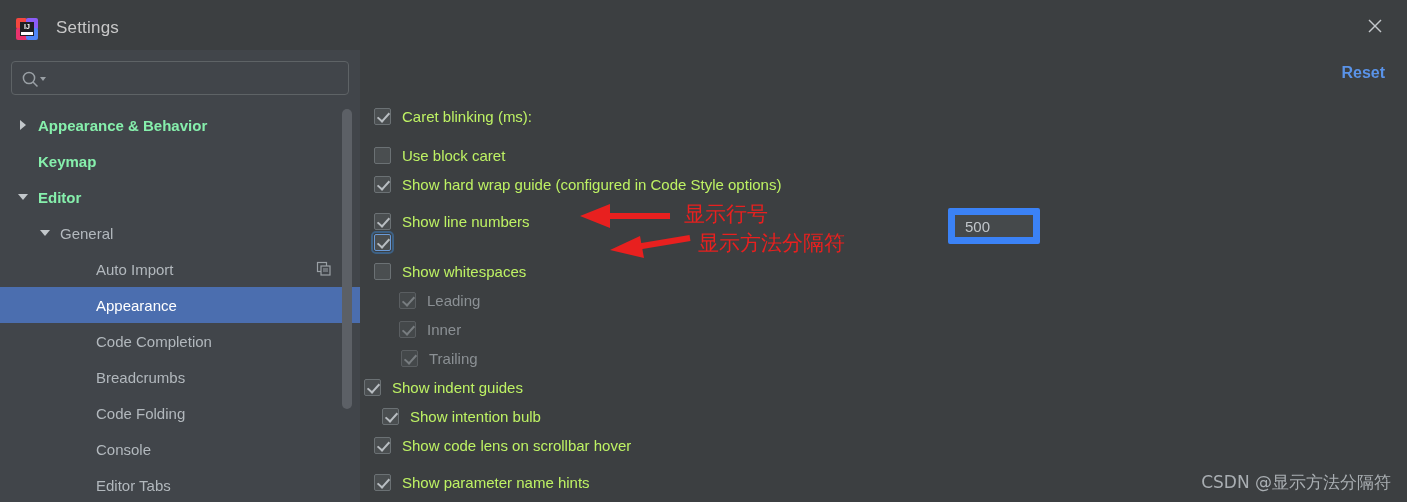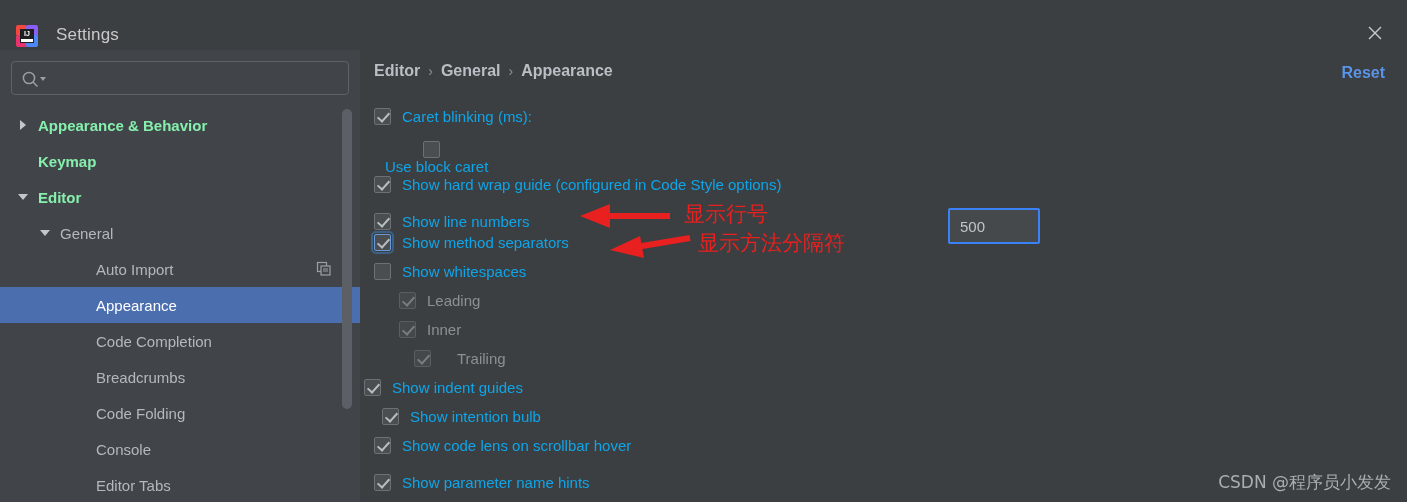--- a/index.html
+++ b/index.html
@@ -16,21 +16,21 @@
     height: 502px;
     background: #3c3f41;
     overflow: hidden;
     color: #bbbbbb;
     font-size: 15px;
   }
 
   
   #titlebar {
     position: absolute;
-    left: 0; top: 11px;
+    left: 0; top: 4px;
     width: 1407px; height: 50px;
     background: #3c3f41;
   }
   #app-icon {
     position: absolute;
     left: 14px; top: 12px;
     width: 26px; height: 26px;
   }
   #title-text {
     position: absolute;
@@ -200,31 +200,31 @@
   .cb.dim { border-color: #5a5e61; background: #44484a; }
   .cb.dim.checked::after { border-color: #787d80; }
   .cb.focused {
     outline: 2px solid #3d6185;
     outline-offset: 1px;
     border-color: #6a9ad6;
   }
   .opt-label {
     margin-left: 11px;
     font-size: 15px;
-    color: #0ea5e9;
+    color: #bef264;
   }
   .opt-row.dim .opt-label { color: #8b9094; }
 
   #caret-field {
     position: absolute;
     left: 588px; top: 106px;
     width: 92px; height: 36px;
     box-sizing: border-box;
     background: #45494b;
-    border: 2px solid #3b82f6;
+    border: 7px solid #3b82f6;
     border-radius: 2px;
     color: #c0c5c9;
     font-family: "Liberation Sans", sans-serif;
     font-size: 15px;
     padding: 0 10px;
     outline: none;
   }
 
   
   #annotations {
@@ -350,59 +350,57 @@
           <span class="tree-label">Editor Tabs</span>
         </div>
         <div id="sb-track">
         <div id="sb-thumb"></div>
       </div>
     </div>
   </div>
 
   <div id="main">
 
-    <div id="breadcrumb"><span>Editor</span><span class="sep">›</span><span>General</span><span class="sep">›</span><span>Appearance</span></div>
 
     <div id="reset-link">Reset</div>
 
     <div id="options">
 
       <div class="opt-row" style="left: 14px; top: 0px;">
           <span class="cb checked"></span>
           <span class="opt-label">Caret blinking (ms):</span>
         </div>
-        <div class="opt-row" style="left: 14px; top: 39px; flex-direction: column;">
+        <div class="opt-row" style="left: 14px; top: 39px;">
           <span class="cb"></span>
           <span class="opt-label">Use block caret</span>
         </div>
         <div class="opt-row" style="left: 14px; top: 68px;">
           <span class="cb checked"></span>
           <span class="opt-label">Show hard wrap guide (configured in Code Style options)</span>
         </div>
         <div class="opt-row" style="left: 14px; top: 97px; margin-top: 8px;">
           <span class="cb checked"></span>
           <span class="opt-label">Show line numbers</span>
         </div>
         <div class="opt-row" style="left: 14px; top: 126px;">
           <span class="cb checked focused"></span>
-          <span class="opt-label">Show method separators</span>
         </div>
         <div class="opt-row" style="left: 14px; top: 155px;">
           <span class="cb"></span>
           <span class="opt-label">Show whitespaces</span>
         </div>
         <div class="opt-row dim" style="left: 39px; top: 184px;">
           <span class="cb checked dim"></span>
           <span class="opt-label">Leading</span>
         </div>
         <div class="opt-row dim" style="left: 39px; top: 213px;">
           <span class="cb checked dim"></span>
           <span class="opt-label">Inner</span>
         </div>
-        <div class="opt-row dim" style="left: 54px; top: 242px; gap: 15px;">
+        <div class="opt-row dim" style="left: 41px; top: 242px;">
           <span class="cb checked dim"></span>
           <span class="opt-label">Trailing</span>
         </div>
         <div class="opt-row" style="left: 4px; top: 271px;">
           <span class="cb checked"></span>
           <span class="opt-label">Show indent guides</span>
         </div>
         <div class="opt-row" style="left: 22px; top: 300px;">
           <span class="cb checked"></span>
           <span class="opt-label">Show intention bulb</span>
@@ -430,14 +428,14 @@
 
       <g>
         <line x1="690" y1="238" x2="630" y2="248" stroke="#e8201f" stroke-width="6"></line>
         <polygon points="610,250 640,236 644,258" fill="#e8201f"></polygon>
       </g>
     </svg>
   <div class="anno-text" style="left: 684px; top: 200px;">显示行号</div>
       <div class="anno-text" style="left: 698px; top: 229px;">显示方法分隔符</div>
     </div>
 
-  <div id="watermark">CSDN @程序员小发发</div>
+  <div id="watermark">CSDN @显示方法分隔符</div>
 </div>
 
 </body></html>

